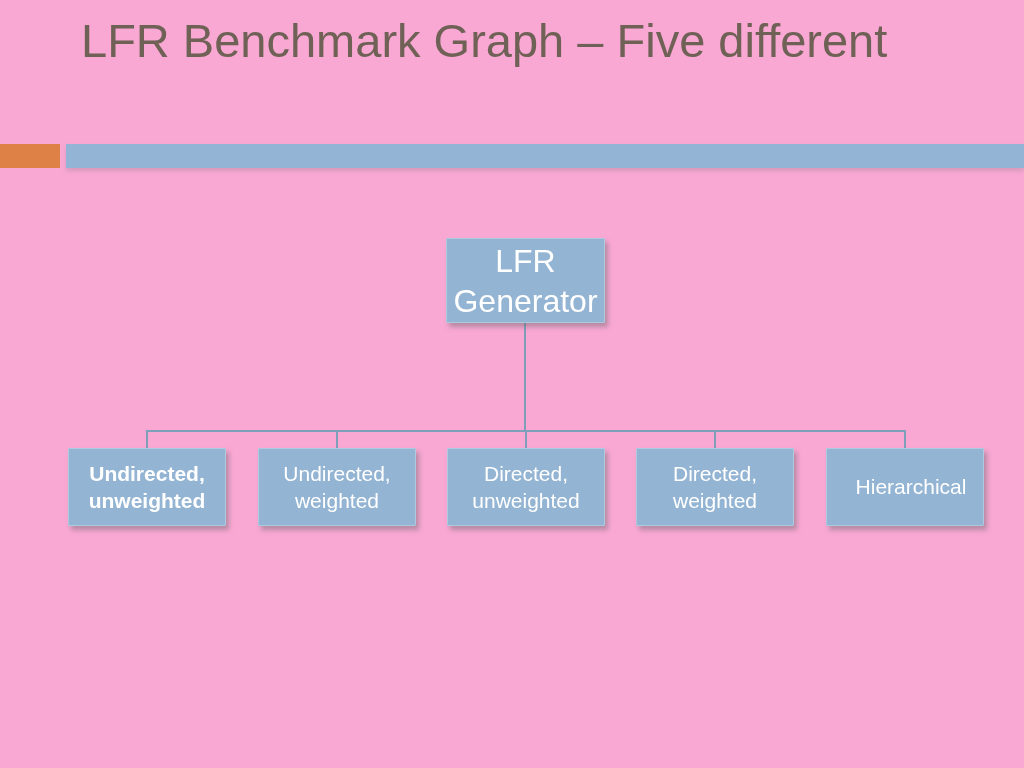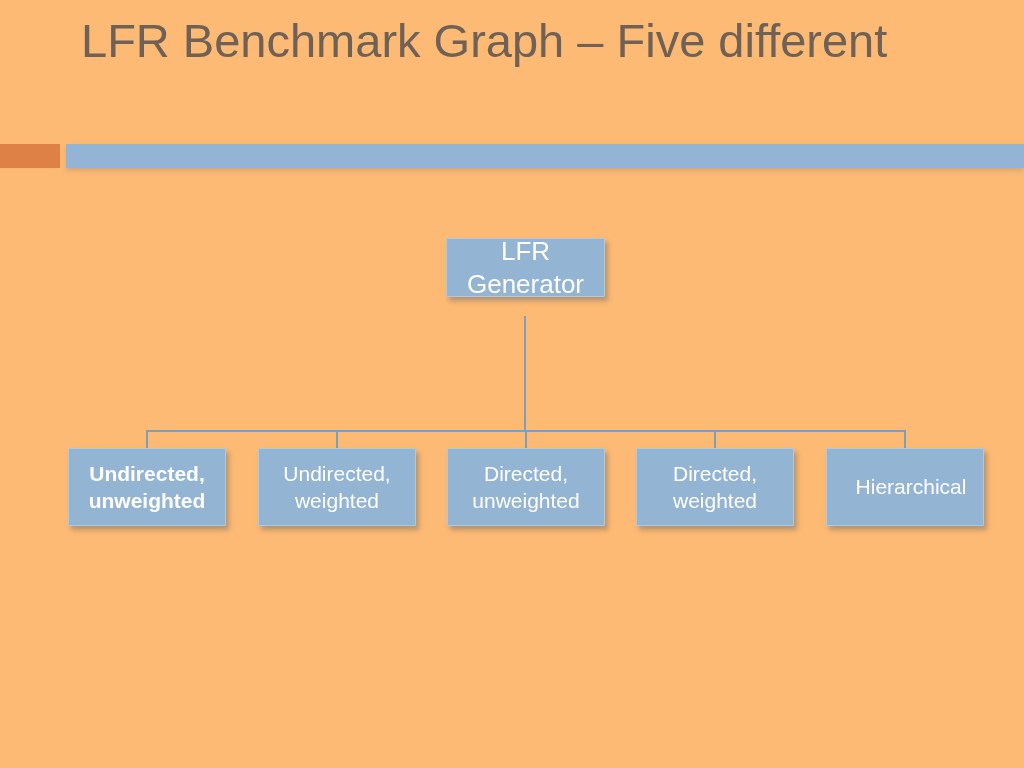--- a/index.html
+++ b/index.html
@@ -5,21 +5,21 @@
   html, body { margin: 0; padding: 0; }
   body {
     width: 1024px; height: 768px;
     background: #ffffff;
     font-family: "Liberation Sans", sans-serif;
     overflow: hidden;
   }
   .slide {
     position: relative;
     width: 1024px; height: 768px;
-    background: #fdba74;
+    background: #f9a8d4;
   }
 
   
   .title {
     position: absolute;
     left: 81px; top: 6px;
     width: 900px;
     color: #6F6156;
     font-size: 47px;
     line-height: 69px;
@@ -54,22 +54,22 @@
     display: flex;
     align-items: center;
     justify-content: center;
     text-align: center;
     white-space: pre-line;
     box-shadow: 3px 4px 5px rgba(100,100,100,0.45);
     border-radius: 1px;
   }
   .node.root {
     left: 446px; top: 238px;
-    width: 159px; height: 59px;
-    font-size: 26px;
+    width: 159px; height: 85px;
+    font-size: 32px;
     line-height: 1.25;
   }
   .node.child {
     top: 448px;
     width: 158px; height: 78px;
     font-size: 21px;
     line-height: 1.3;
   }
   .node.child.bold { font-weight: 700; }
   .child-1 { left: 68px; }

